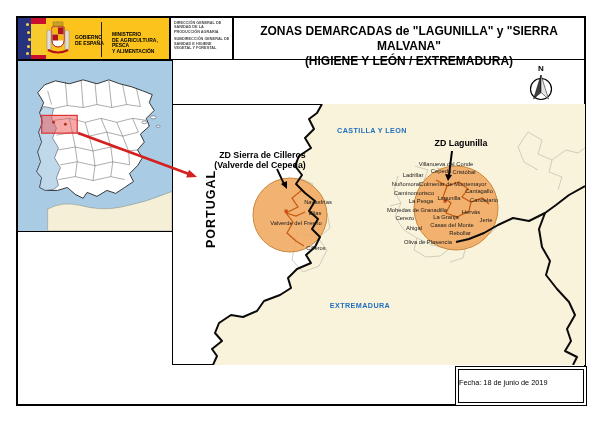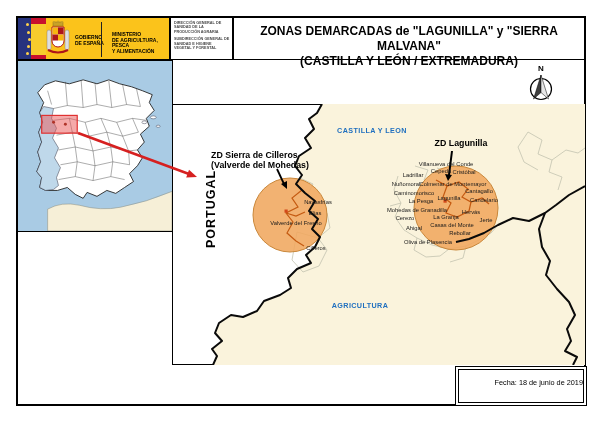--- a/index.html
+++ b/index.html
@@ -33,32 +33,32 @@
   #main-map{position:absolute;left:172px;top:104px;width:413px;height:261px;border:1px solid #000;
         box-sizing:border-box;background:#fff;z-index:2;}
   #map-svg{position:absolute;left:172px;top:104px;z-index:2;}
   
   #label-layer{position:absolute;left:0;top:0;width:601px;height:425px;z-index:4;pointer-events:none;padding-left:44px;}
   .town{position:absolute;transform:translate(-50%,-50%);font-size:5.8px;line-height:6px;
         white-space:nowrap;color:#1a1a1a;}
   .region-label{position:absolute;transform:translate(-50%,-50%);font-size:7.2px;font-weight:bold;
         color:#1F6FBF;letter-spacing:.4px;white-space:nowrap;}
   .zone-label{position:absolute;transform:translate(-50%,0);font-size:8.8px;font-weight:bold;
-        color:#000;text-align:left;line-height:10px;white-space:nowrap;}
+        color:#000;text-align:right;line-height:10px;white-space:nowrap;}
   #portugal-label{position:absolute;left:211px;top:209px;transform:translate(-50%,-50%) rotate(-90deg);
         font-size:12.5px;font-weight:bold;letter-spacing:1px;color:#000;white-space:nowrap;}
   
   #north-svg{position:absolute;left:525px;top:60px;z-index:3;}
   
   #arrow-svg{position:absolute;left:0;top:0;z-index:5;pointer-events:none;}
   
   #date-box{position:absolute;left:455px;top:366px;width:132px;height:40px;background:#fff;
         border:1px solid #000;box-sizing:border-box;z-index:6;}
   #date-inner{position:absolute;left:2px;top:2px;right:2px;bottom:2px;border:1px solid #000;
-        text-align:right;padding-top:6px;}
+        text-align:left;padding-top:6px;}
   .date-line{font-size:7.3px;line-height:13px;color:#000;}
 </style>
 </head>
 <body>
 
 <div id="page">
 
   <div id="outer-frame"></div>
 
   <div id="logo-box">
@@ -99,21 +99,21 @@
     </div>
   </div>
 
   <div id="dept-box">
     <p class="dept-par">DIRECCIÓN GENERAL DE SANIDAD DE LA PRODUCCIÓN AGRARIA</p>
     <p class="dept-par">SUBDIRECCIÓN GENERAL DE SANIDAD E HIGIENE VEGETAL Y FORESTAL</p>
   </div>
 
   <div id="title-box">
     <div class="title-line">ZONAS DEMARCADAS de "LAGUNILLA" y "SIERRA MALVANA"</div>
-    <div class="title-line">(CASTILLA Y LEÓN / EXTREMADURA)</div>
+    <div class="title-line">(HIGIENE Y LEÓN / EXTREMADURA)</div>
   </div>
 
   <div id="inset-box">
     <svg width="154" height="170" viewBox="0 0 156 172">
       <rect x="0" y="0" width="156" height="172" fill="#A9CBE4"></rect>
 
       <path d="M20,32 L27,24 L38,20 L52,23 L66,19 L80,23 L92,19 L103,23 L115,26 L126,30 L136,34
         L133,42 L138,50 L130,58 L133,66 L124,74 L128,82 L121,90 L126,98 L121,106 L113,114 L117,122
         L108,128 L99,134 L90,131 L80,137 L70,133 L66,139 L58,135 L50,128 L40,131 L28,131 L22,128
         L24,118 L19,112 L23,102 L20,92 L24,82 L21,72 L25,62 L22,52 L26,42 Z" fill="#ffffff" stroke="#222" stroke-width="0.9"></path>
@@ -206,25 +206,25 @@
     <polygon points="541,75 548.5,99 541,92.5" fill="#e6e6e6" stroke="#000" stroke-width="0.5"></polygon>
   </svg>
 
   <svg id="arrow-svg" width="601" height="425">
     <line x1="78" y1="133" x2="189" y2="174" stroke="#D62020" stroke-width="2.6"></line>
     <polygon points="197,177 186.2,177.4 189.0,169.8" fill="#D62020"></polygon>
   </svg>
 
   <div id="label-layer">
     <div class="region-label" style="left:372px;top:130px">CASTILLA Y LEON</div>
-    <div class="region-label" style="left:360px;top:305px">AGRICULTURA</div>
+    <div class="region-label" style="left:360px;top:305px">EXTREMADURA</div>
     <div id="portugal-label">PORTUGAL</div>
     <div class="zone-label" style="left:260px;top:150px">
       <div>ZD Sierra de Cilleros</div>
-      <div>(Valverde del Mohedas)</div>
+      <div>(Valverde del Cepeda)</div>
     </div>
     <div class="zone-label" style="left:461px;top:138px">
       <div>ZD Lagunilla</div>
     </div>
     <div id="town-layer">
         <div class="town" style="left: 446px; top: 164px;">Villanueva del Conde</div>
         <div class="town" style="left: 413px; top: 175px;">Ladrillar</div>
         <div class="town" style="left: 441px; top: 171px;">Cepeda</div>
         <div class="town" style="left: 464px; top: 172px;">Cristóbal</div>
         <div class="town" style="left: 406px; top: 184px;">Nuñomoral</div>

